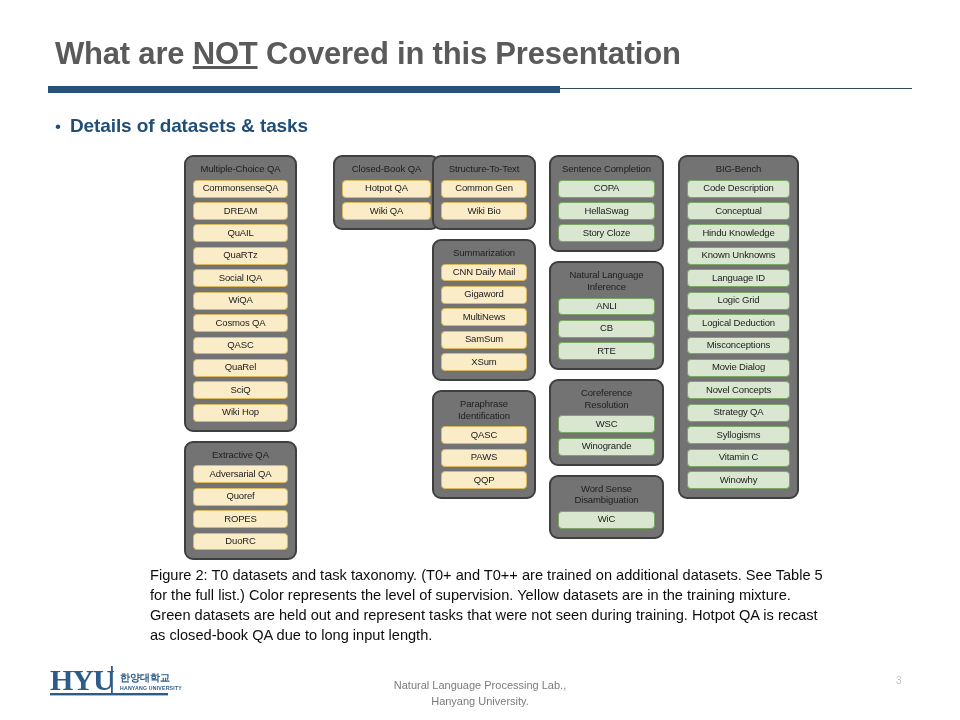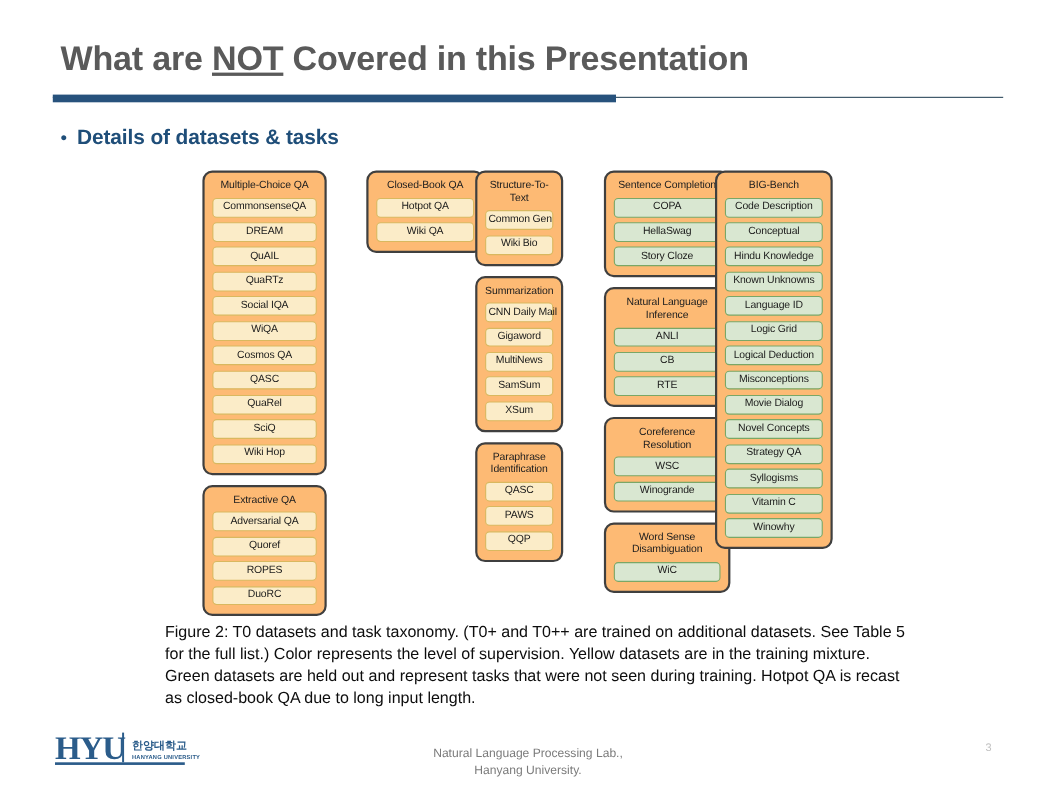--- a/index.html
+++ b/index.html
@@ -78,28 +78,28 @@
   }
   .fig-col {
     position: absolute;
     top: 0;
     display: flex;
     flex-direction: column;
     gap: 9px;
   }
   #col-1 { left: 0px;   width: 113px; }
   #col-2 { left: 129px; width: 107px; padding-left: 20px; }
-  #col-3 { left: 248px; width: 80px; }
+  #col-3 { left: 248px; width: 104px; }
   #col-4 { left: 365px; width: 115px; }
-  #col-5 { left: 466px; width: 107px; }
+  #col-5 { left: 494px; width: 121px; }
 
   .group {
     border: 2px solid #3f3f3f;
     border-radius: 9px;
-    background: #fdba74;
+    background: #737373;
     padding: 6px 7px 8px 7px;
     box-sizing: border-box;
   }
   .group-title {
     font-size: 9.5px;
     color: #202020;
     text-align: center;
     line-height: 1.22;
     margin-bottom: 5px;
     letter-spacing: -0.1px;

